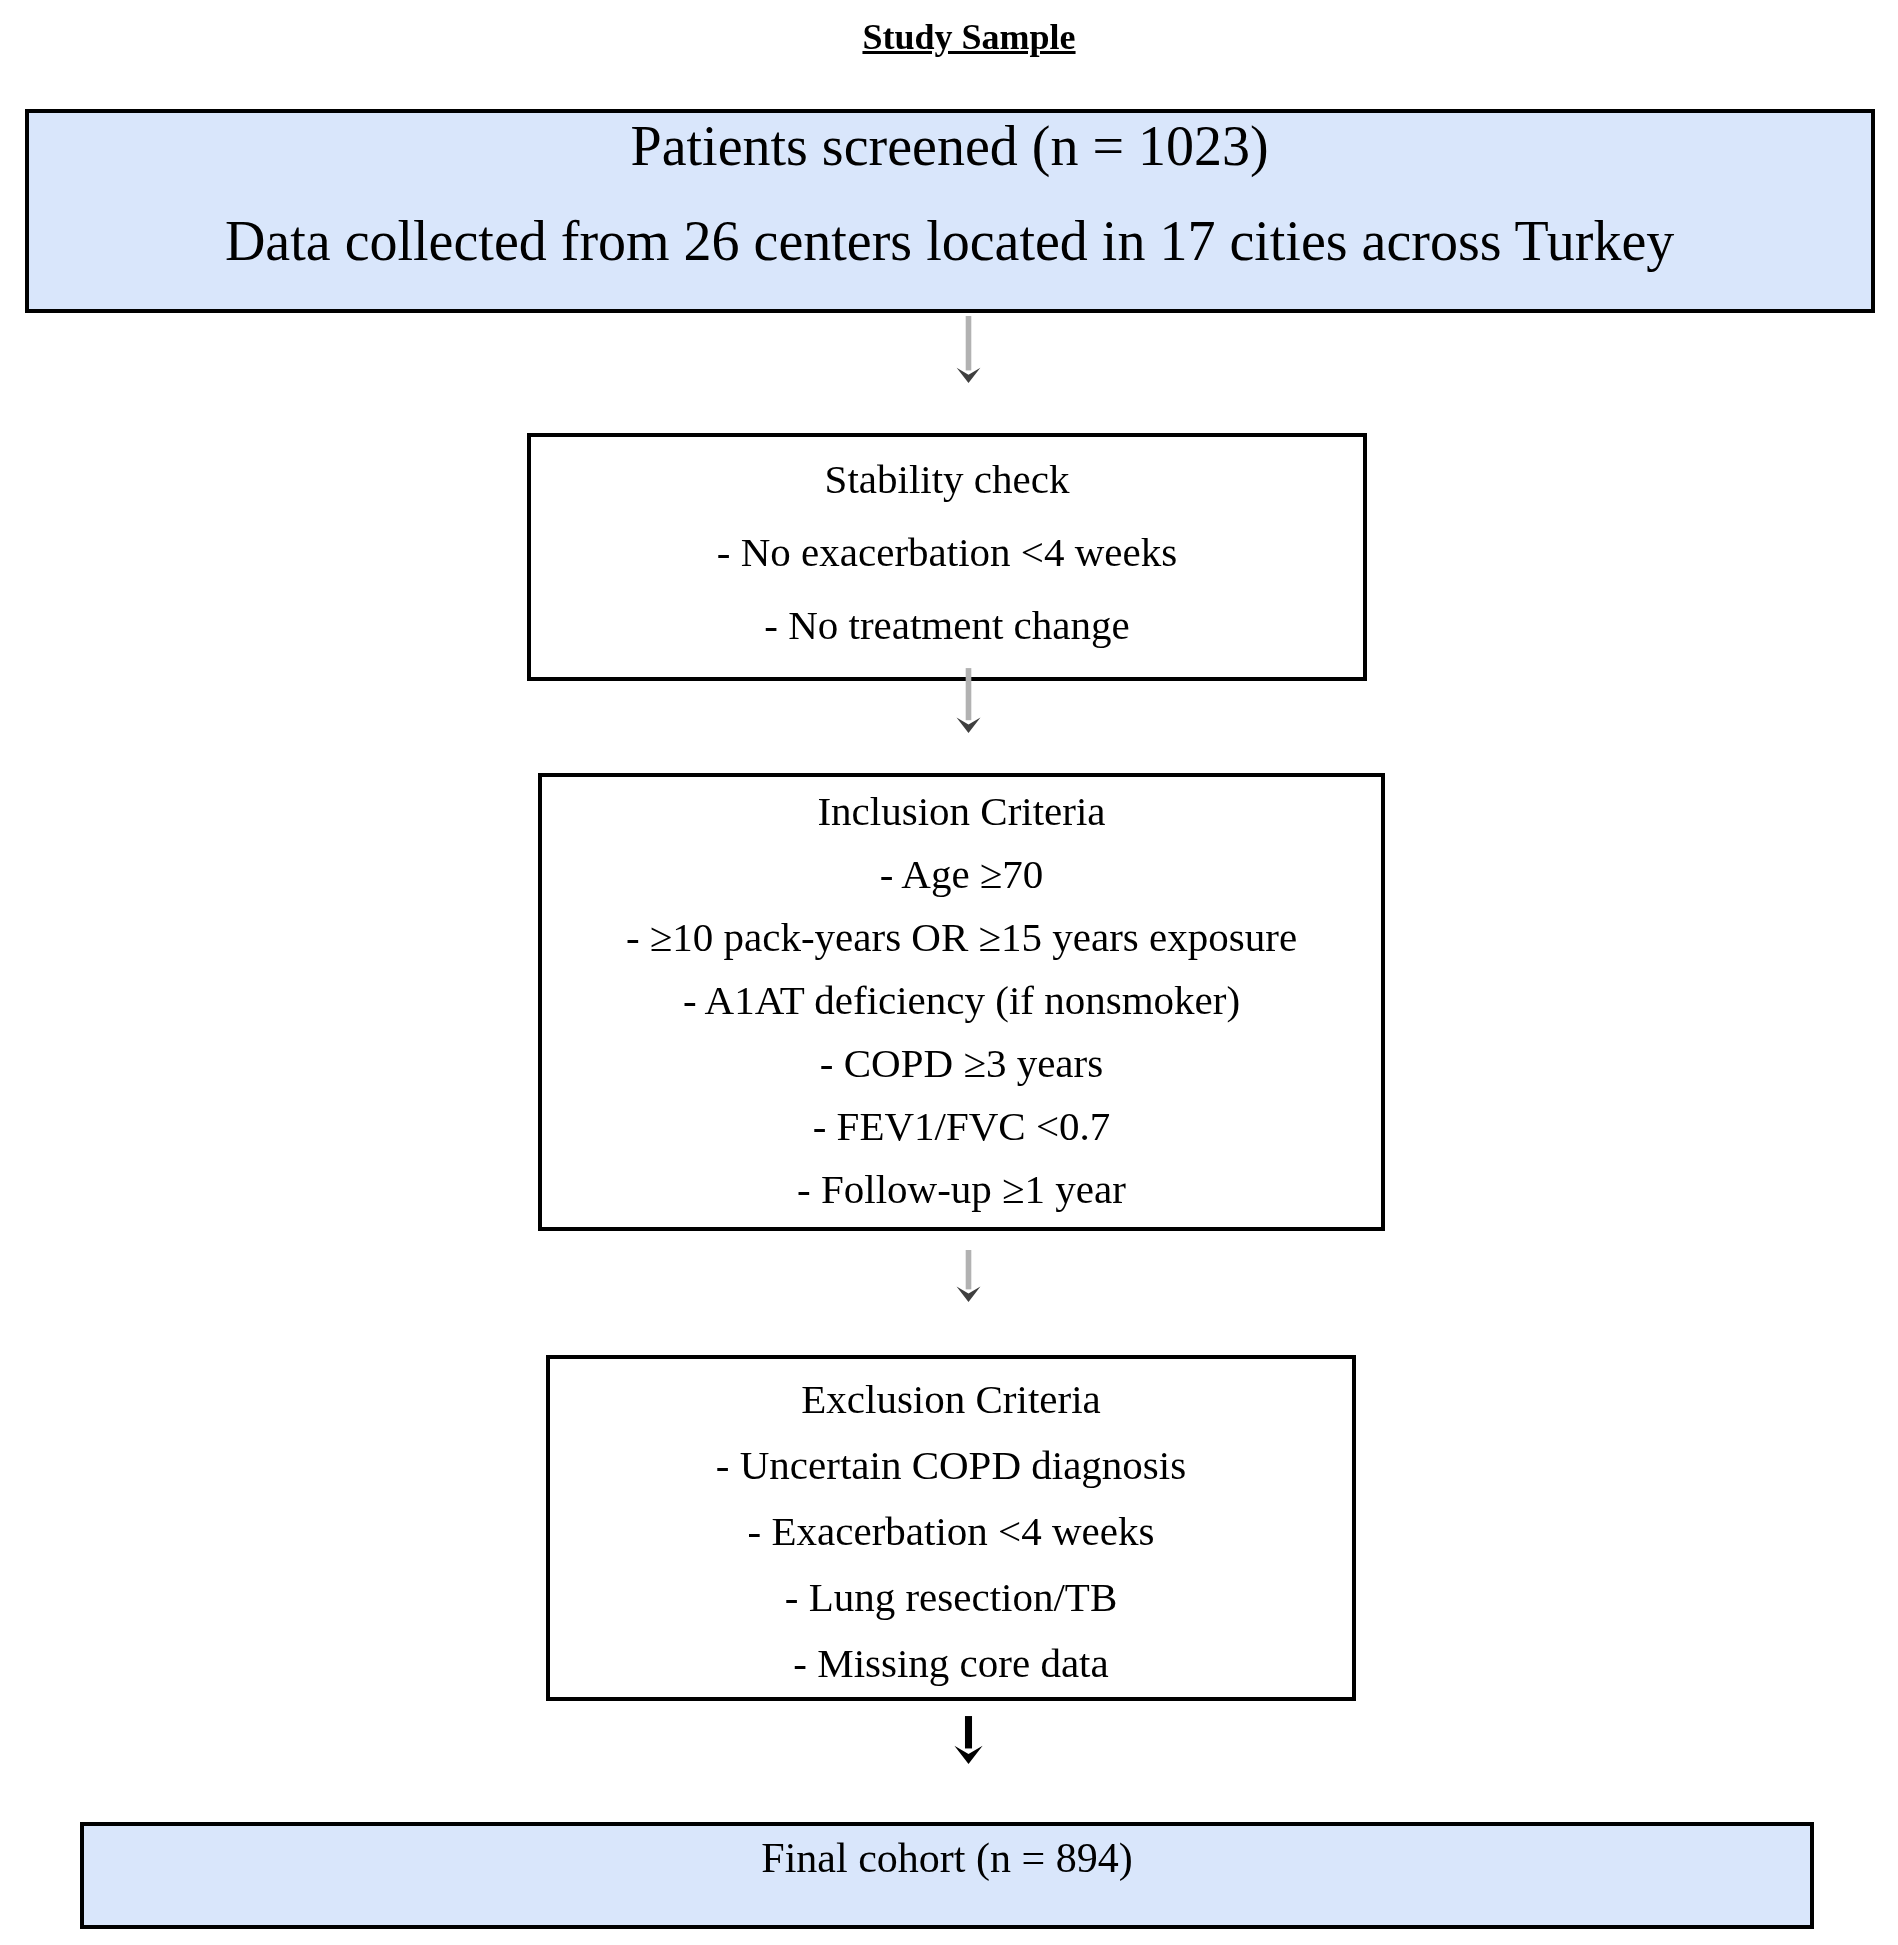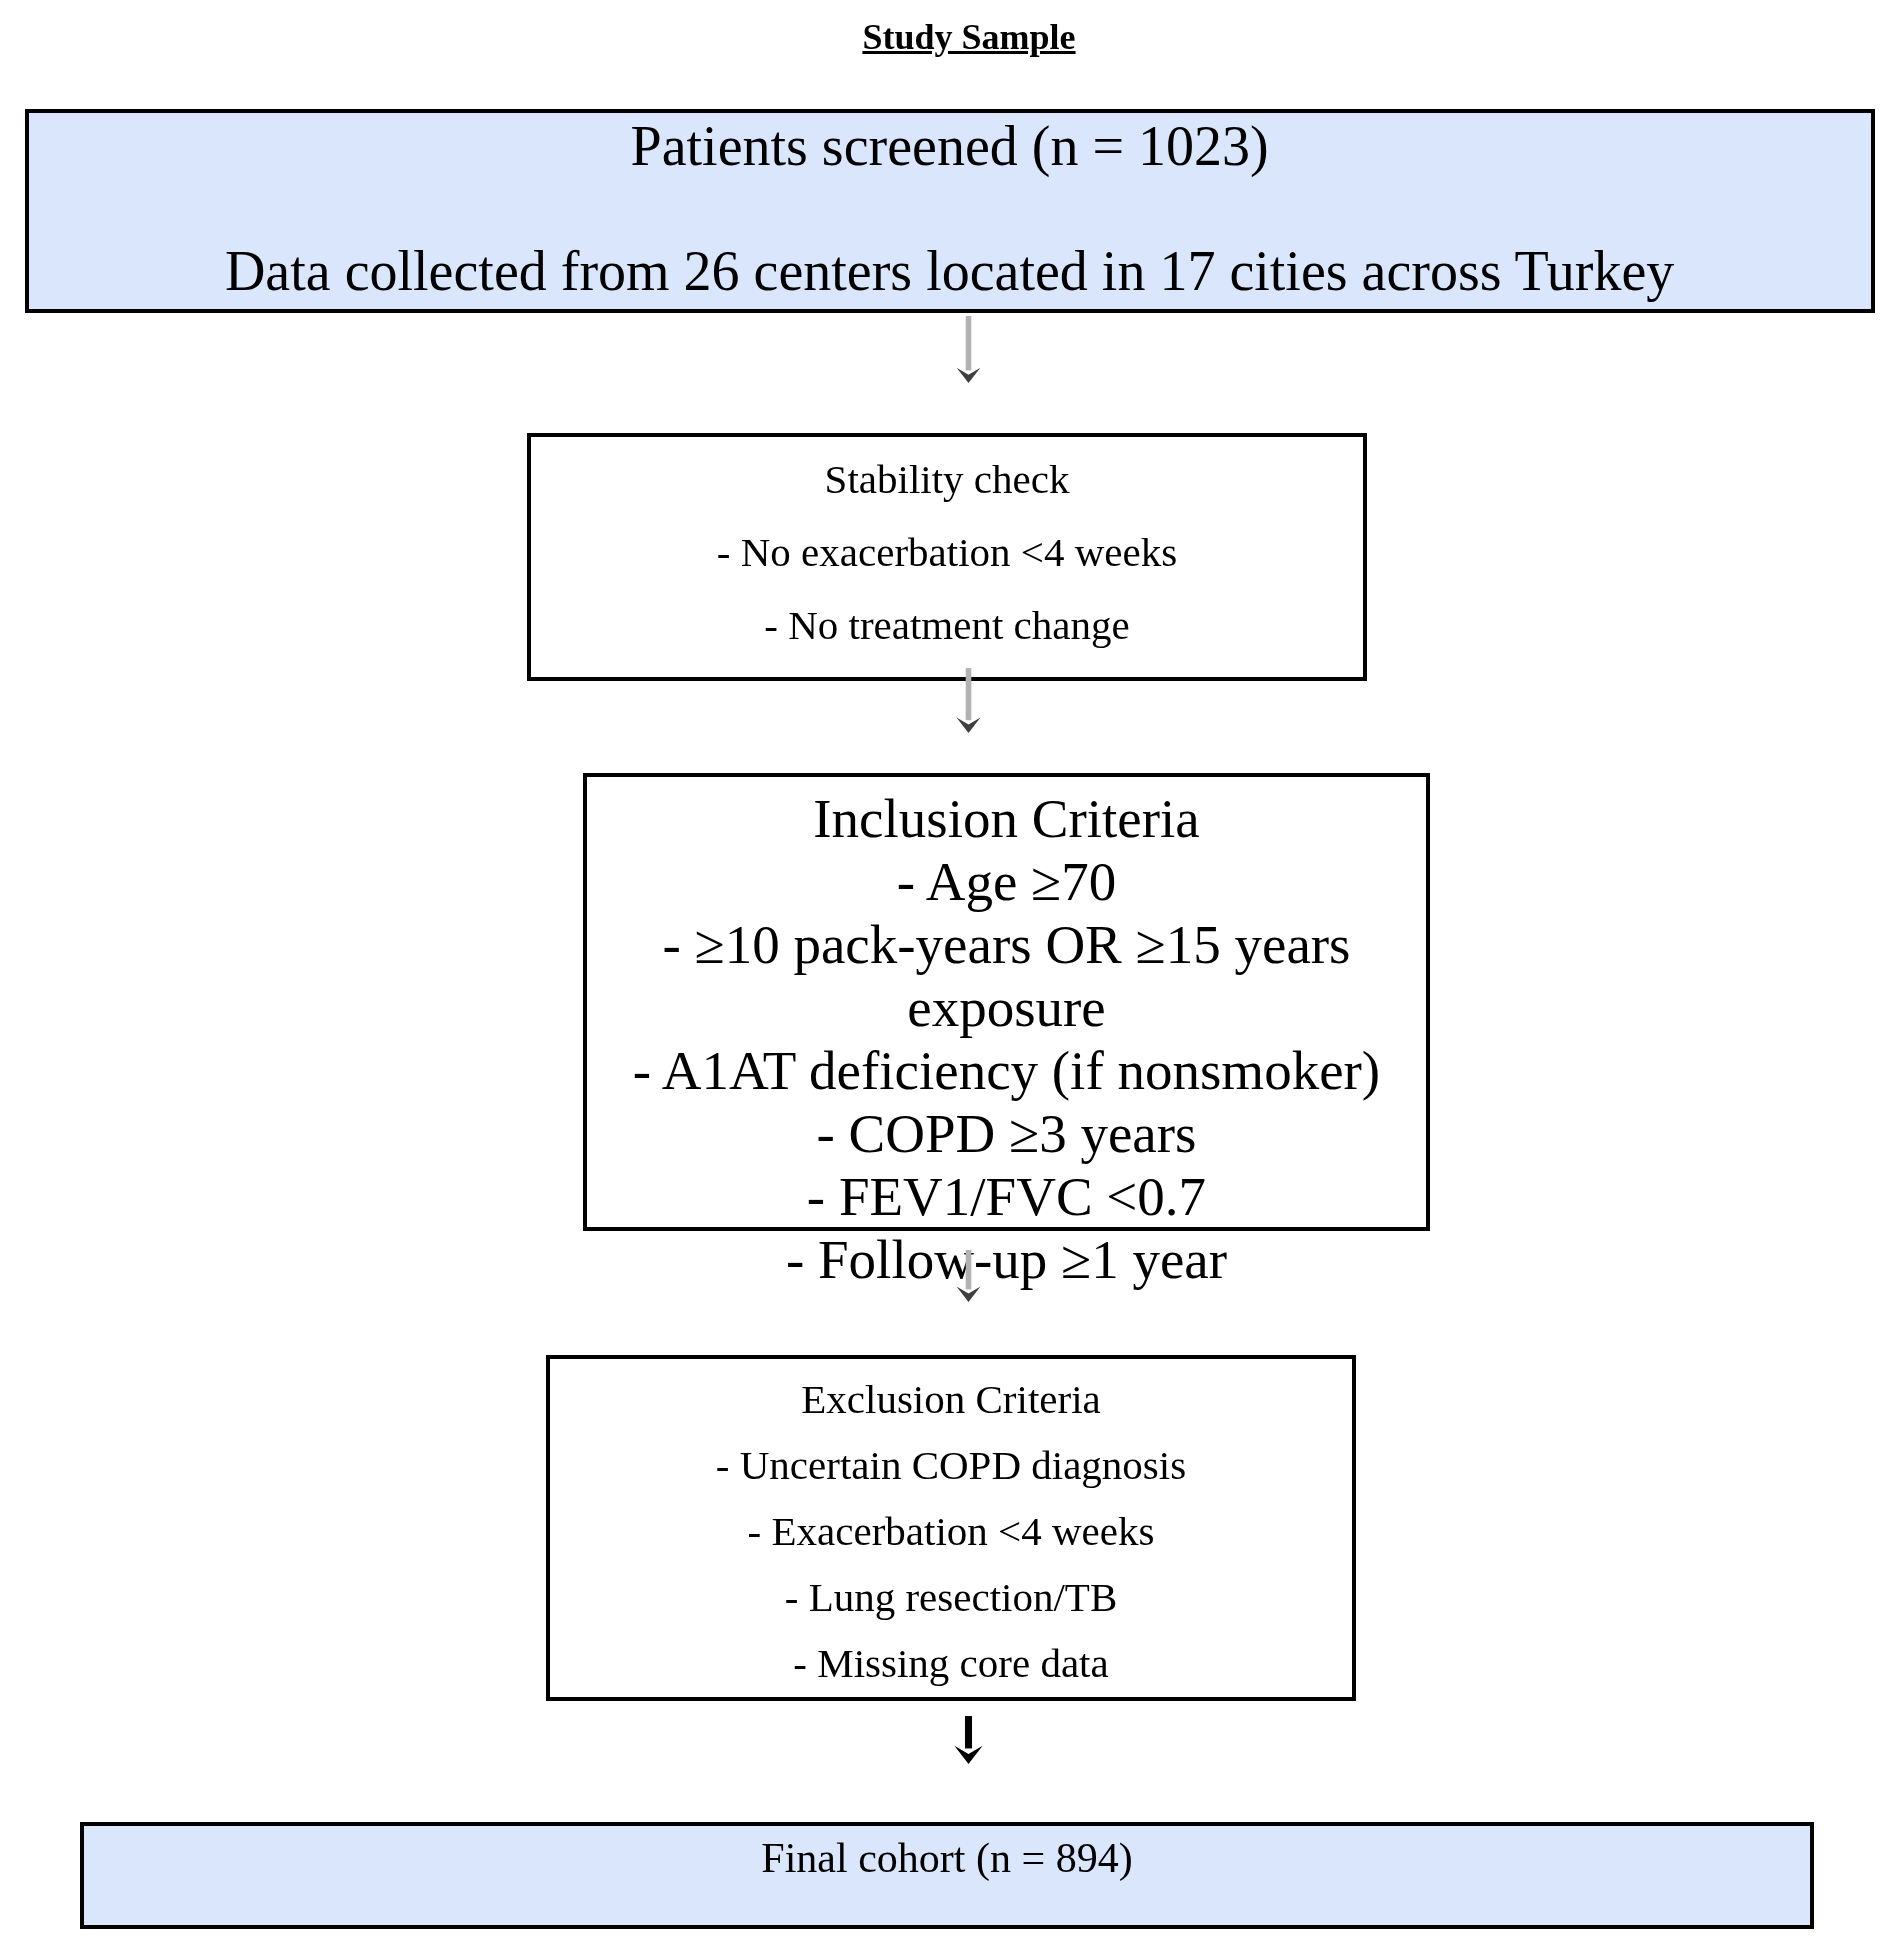--- a/index.html
+++ b/index.html
@@ -43,31 +43,30 @@
   .box.blue{
     background:var(--blue-fill);
     border-width:4.9px;
   }
   .box-screened{
     left:24.6px; top:109px; width:1850px; height:204px;
     font-size:56px;
     padding-top:11.2px;
   }
   .box-screened p{line-height:44px;}
-  .box-screened p + p{margin-top:81px;}
+  .box-screened p + p{margin-top:51px;}
   .box-stability{
     left:527px; top:433px; width:840px; height:248px;
     font-size:41px; line-height:73px;
     padding-top:5.6px;
   }
   .box-inclusion{
     left:538px; top:773px; width:847px; height:458px;
-    font-size:55px; line-height:63px;
-    padding-top:10px;
-    margin-left:45px;
+    font-size:41px; line-height:63px;
+    padding-top:3px;
   }
   .box-exclusion{
     left:546px; top:1355px; width:810px; height:346px;
     font-size:41px; line-height:66px;
     padding-top:7px;
   }
   .box-final{
     left:80px; top:1822px; width:1734px; height:107px;
     font-size:42px;
     padding-top:9.8px;

